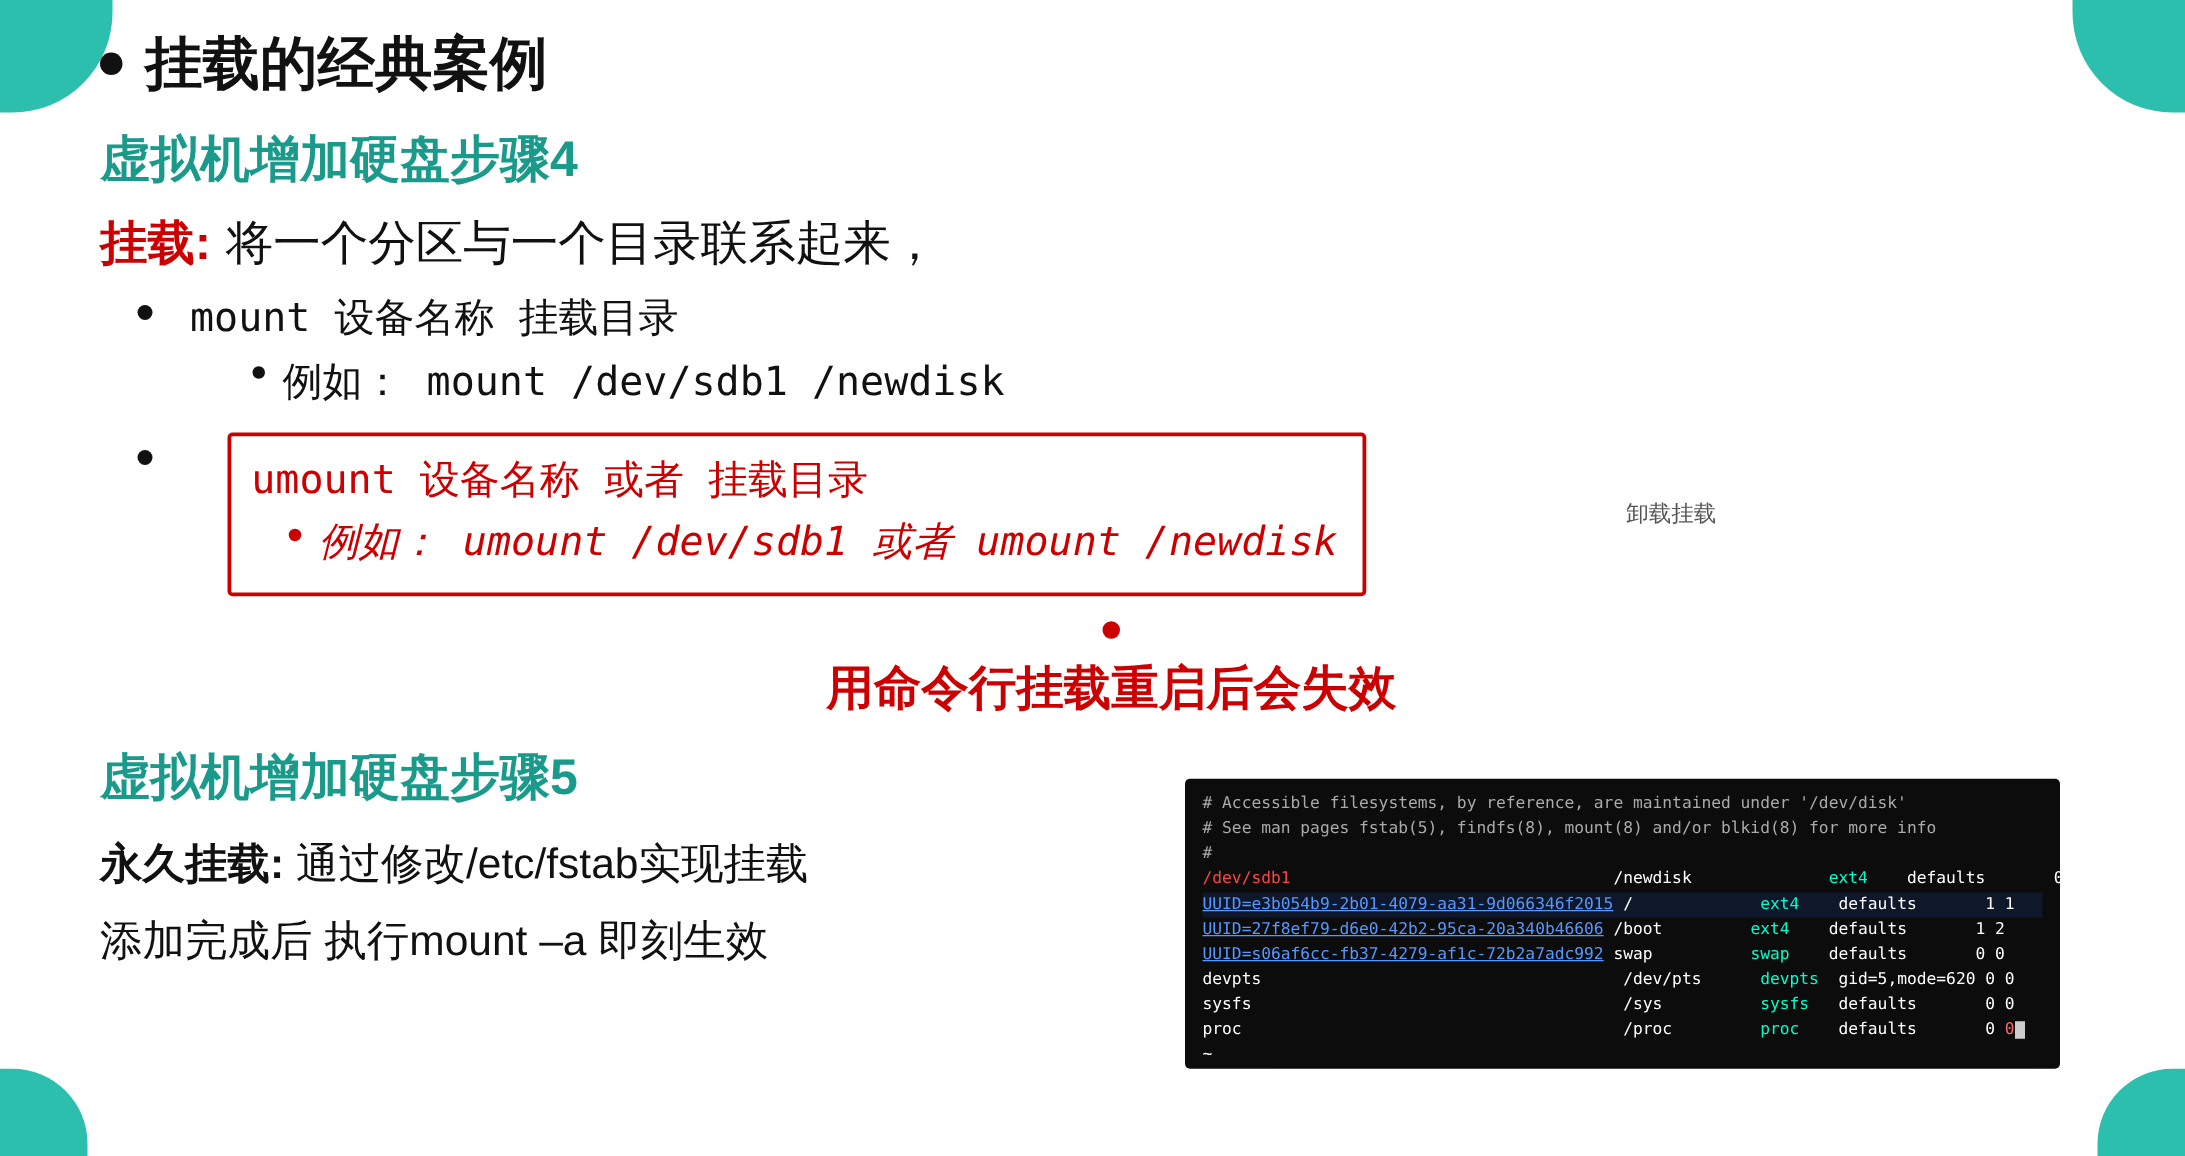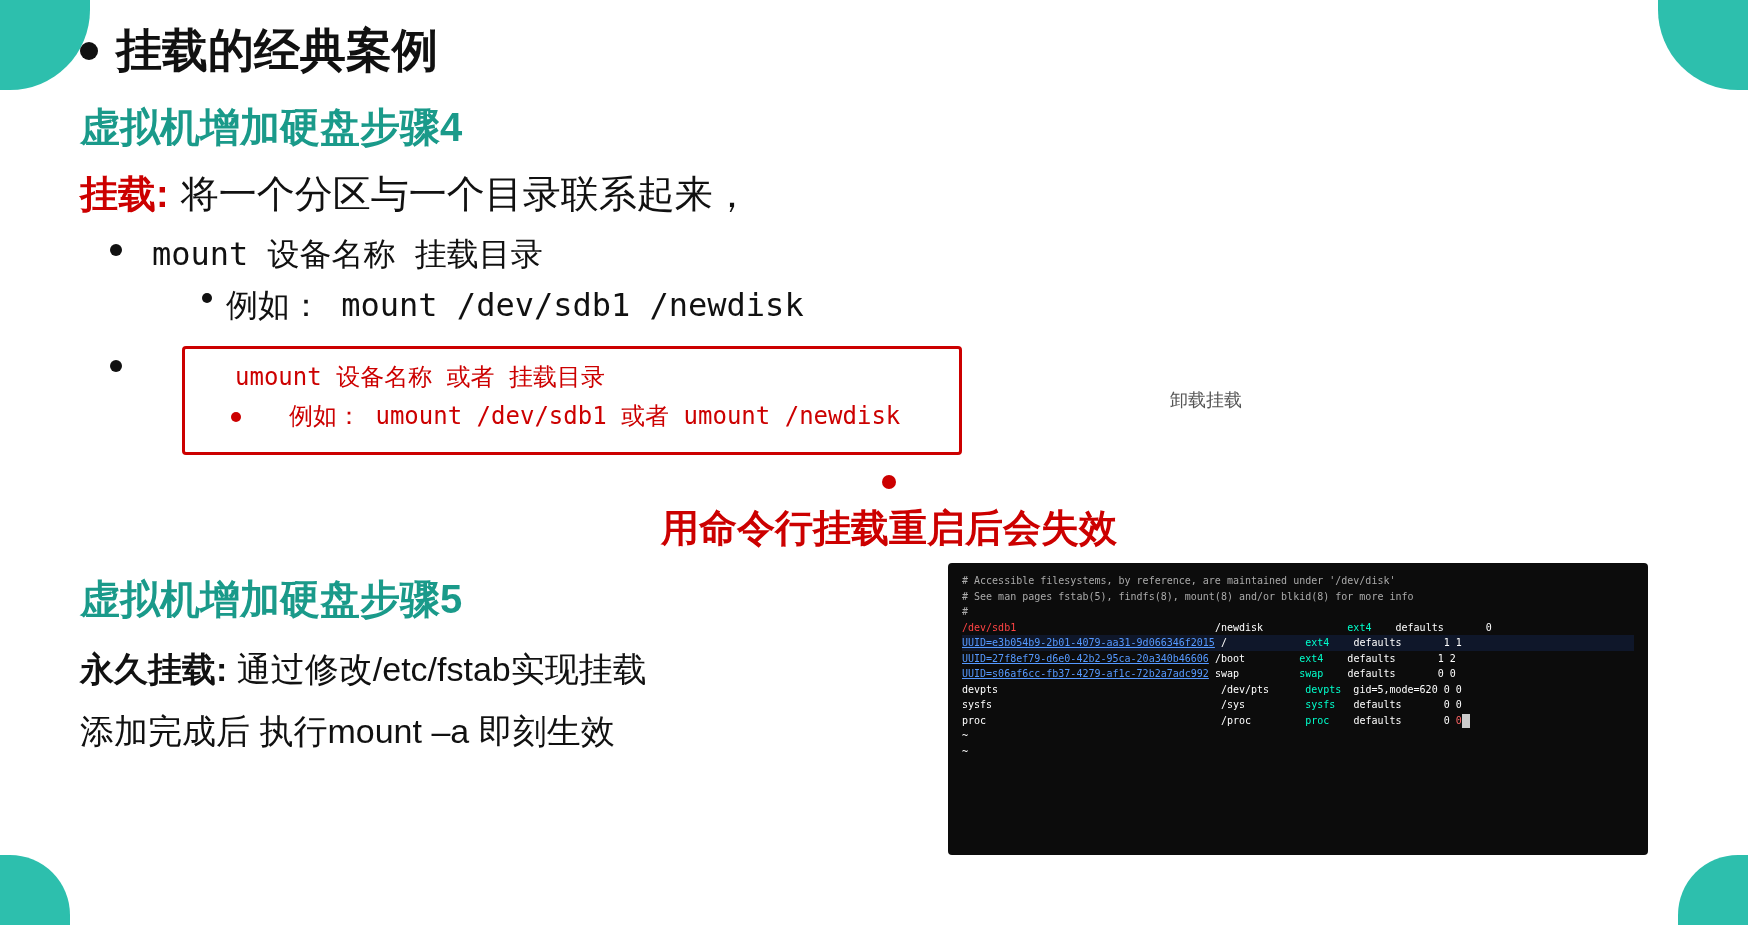--- a/index.html
+++ b/index.html
@@ -141,25 +141,24 @@
       border: 3px solid #cc0000;
       border-radius: 4px;
       padding: 12px 20px 12px 16px;
       margin-left: 30px;
       margin-top: 4px;
       margin-bottom: 4px;
       display: inline-block;
       min-width: 780px;
     }
     .red-text-mono {
-      font-size: 24px;
+      font-size: 32px;
       color: #cc0000;
       font-family: monospace;
       line-height: 1.4;
-      margin-left: 34px;
     }
 
     .unload-label {
       position: absolute;
       right: 340px;
       font-size: 18px;
       color: #555;
     }
 
     
@@ -188,26 +187,26 @@
     .step5-highlight {
       font-weight: 700;
     }
 
     
     .terminal-container {
       position: absolute;
       right: 20px;
       bottom: 50px;
       width: 700px;
-      height: 292px;
+      height: 232px;
       background: #0c0c0c;
       border-radius: 4px;
       padding: 10px 14px;
       font-family: monospace;
-      font-size: 10px;
+      font-size: 13px;
       color: #cccccc;
       overflow: hidden;
     }
     .terminal-line {
       line-height: 1.55;
       white-space: pre;
     }
     .t-comment { color: #aaaaaa; }
     .t-red { color: #ff4444; }
     .t-white { color: #ffffff; }
@@ -259,21 +258,21 @@
         </ul>
       </div>
     </li>
 
     <li style="position:relative;">
       <span class="bullet-circle" style="margin-top:18px;"></span>
       <div style="position:relative;">
         <div class="red-box">
           <div class="red-text-mono">umount  设备名称 或者  挂载目录</div>
           
-          <ul class="sub-list" style="margin-left:30px;">
+          <ul class="sub-list" style="margin-left:30px;font-style:italic;">
             <li>
               <span class="bullet-circle-small" style="background:#cc0000;margin-top:12px;"></span>
               <span class="red-text-mono">例如：   umount  /dev/sdb1 或者 umount   /newdisk</span>
             </li>
           </ul>
         </div>
         <span class="unload-label" style="position:absolute;top:50%;transform:translateY(-50%);right:-280px;">卸载挂载</span>
       </div>
     </li>
   </ul>

